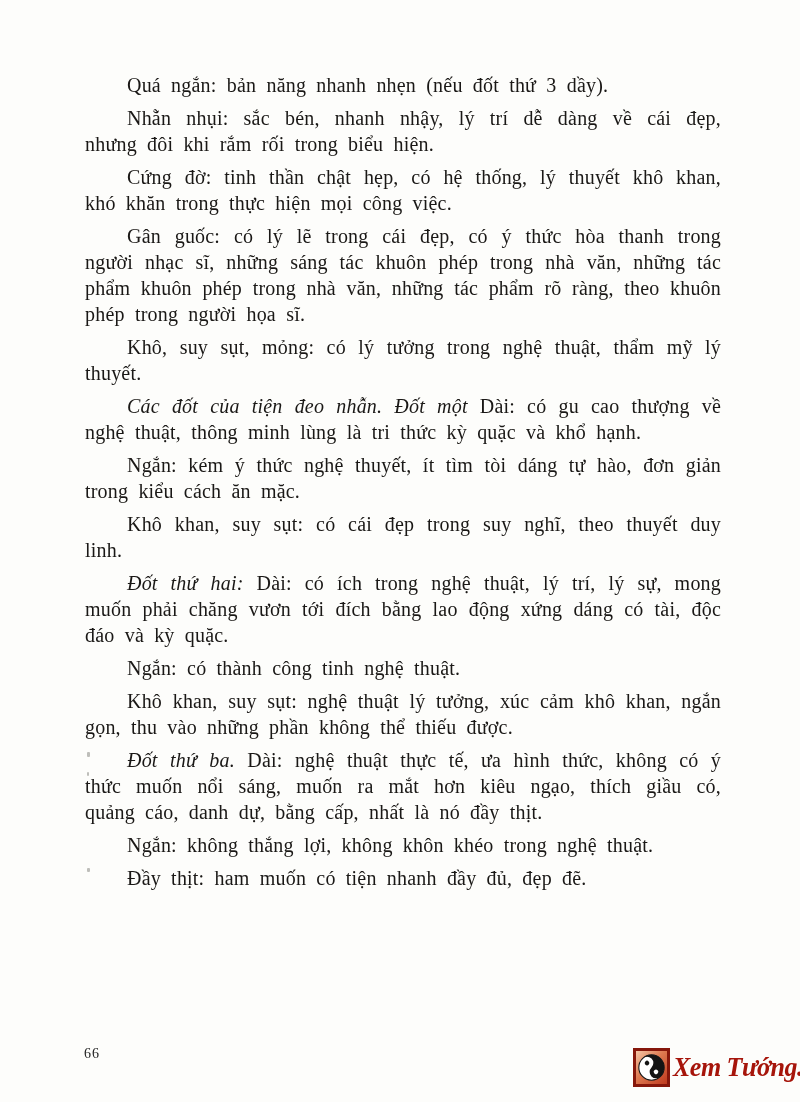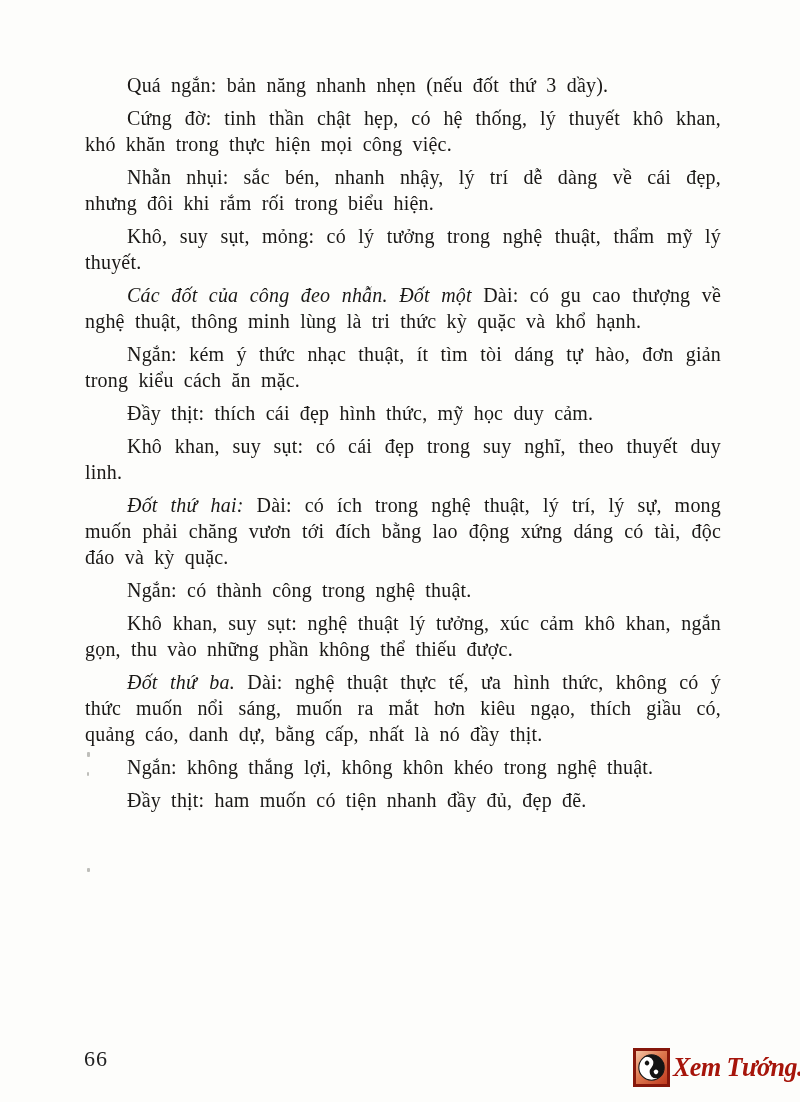--- a/index.html
+++ b/index.html
@@ -33,21 +33,21 @@
     margin: 0 0 7px 0;
     text-indent: 42px;
   }
   .para .lead {
     font-style: italic;
   }
   .footer-pagenum {
     position: absolute;
     left: 84px;
     top: 1046px;
-    font-size: 22px;
+    font-size: 14px;
     letter-spacing: 1px;
     color: #222;
   }
   .logo {
     position: absolute;
     left: 633px;
     top: 1048px;
     display: flex;
     align-items: center;
     gap: 3px;
@@ -79,29 +79,29 @@
     border-radius: 1px;
   }
 </style>
 </head>
 <body>
 
 <div class="page">
 
   <div class="text-block">
     <p class="para"><em class="lead"></em><span>Quá ngắn: bản năng nhanh nhẹn (nếu đốt thứ 3 dầy).</span></p>
+    <p class="para"><em class="lead"></em><span>Nhẵn nhụi: sắc bén, nhanh nhậy, lý trí dễ dàng về cái đẹp, nhưng đôi khi rắm rối trong biểu hiện.</span></p>
     <p class="para"><em class="lead"></em><span>Cứng đờ: tinh thần chật hẹp, có hệ thống, lý thuyết khô khan, khó khăn trong thực hiện mọi công việc.</span></p>
-    <p class="para"><em class="lead"></em><span>Nhẵn nhụi: sắc bén, nhanh nhậy, lý trí dễ dàng về cái đẹp, nhưng đôi khi rắm rối trong biểu hiện.</span></p>
+    <p class="para"><em class="lead"></em><span>Gân guốc: có lý lẽ trong cái đẹp, có ý thức hòa thanh trong người nhạc sĩ, những sáng tác khuôn phép trong nhà văn, những tác phẩm khuôn phép trong nhà văn, những tác phẩm rõ ràng, theo khuôn phép trong người họa sĩ.</span></p>
     <p class="para"><em class="lead"></em><span>Khô, suy sụt, mỏng: có lý tưởng trong nghệ thuật, thẩm mỹ lý thuyết.</span></p>
-    <p class="para"><em class="lead">Các đốt của công đeo nhẫn. Đốt một </em><span>Dài: có gu cao thượng về nghệ thuật, thông minh lùng là tri thức kỳ quặc và khổ hạnh.</span></p>
-    <p class="para"><em class="lead"></em><span>Ngắn: kém ý thức nhạc thuật, ít tìm tòi dáng tự hào, đơn giản trong kiểu cách ăn mặc.</span></p>
-    <p class="para"><em class="lead"></em><span>Đầy thịt: thích cái đẹp hình thức, mỹ học duy cảm.</span></p>
+    <p class="para"><em class="lead">Các đốt của tiện đeo nhẫn. Đốt một </em><span>Dài: có gu cao thượng về nghệ thuật, thông minh lùng là tri thức kỳ quặc và khổ hạnh.</span></p>
+    <p class="para"><em class="lead"></em><span>Ngắn: kém ý thức nghệ thuyết, ít tìm tòi dáng tự hào, đơn giản trong kiểu cách ăn mặc.</span></p>
     <p class="para"><em class="lead"></em><span>Khô khan, suy sụt: có cái đẹp trong suy nghĩ, theo thuyết duy linh.</span></p>
     <p class="para"><em class="lead">Đốt thứ hai: </em><span>Dài: có ích trong nghệ thuật, lý trí, lý sự, mong muốn phải chăng vươn tới đích bằng lao động xứng dáng có tài, độc đáo và kỳ quặc.</span></p>
-    <p class="para"><em class="lead"></em><span>Ngắn: có thành công trong nghệ thuật.</span></p>
+    <p class="para"><em class="lead"></em><span>Ngắn: có thành công tinh nghệ thuật.</span></p>
     <p class="para"><em class="lead"></em><span>Khô khan, suy sụt: nghệ thuật lý tưởng, xúc cảm khô khan, ngắn gọn, thu vào những phần không thể thiếu được.</span></p>
     <p class="para"><em class="lead">Đốt thứ ba. </em><span>Dài: nghệ thuật thực tế, ưa hình thức, không có ý thức muốn nổi sáng, muốn ra mắt hơn kiêu ngạo, thích giầu có, quảng cáo, danh dự, bằng cấp, nhất là nó đầy thịt.</span></p>
     <p class="para"><em class="lead"></em><span>Ngắn: không thắng lợi, không khôn khéo trong nghệ thuật.</span></p>
     <p class="para"><em class="lead"></em><span>Đầy thịt: ham muốn có tiện nhanh đầy đủ, đẹp đẽ.</span></p>
   </div>
 
   <div class="speck" style="left:87px; top:752px; width:3px; height:5px;"></div>
   <div class="speck" style="left:87px; top:772px; width:2px; height:4px;"></div>
   <div class="speck" style="left:87px; top:868px; width:3px; height:4px;"></div>
 

